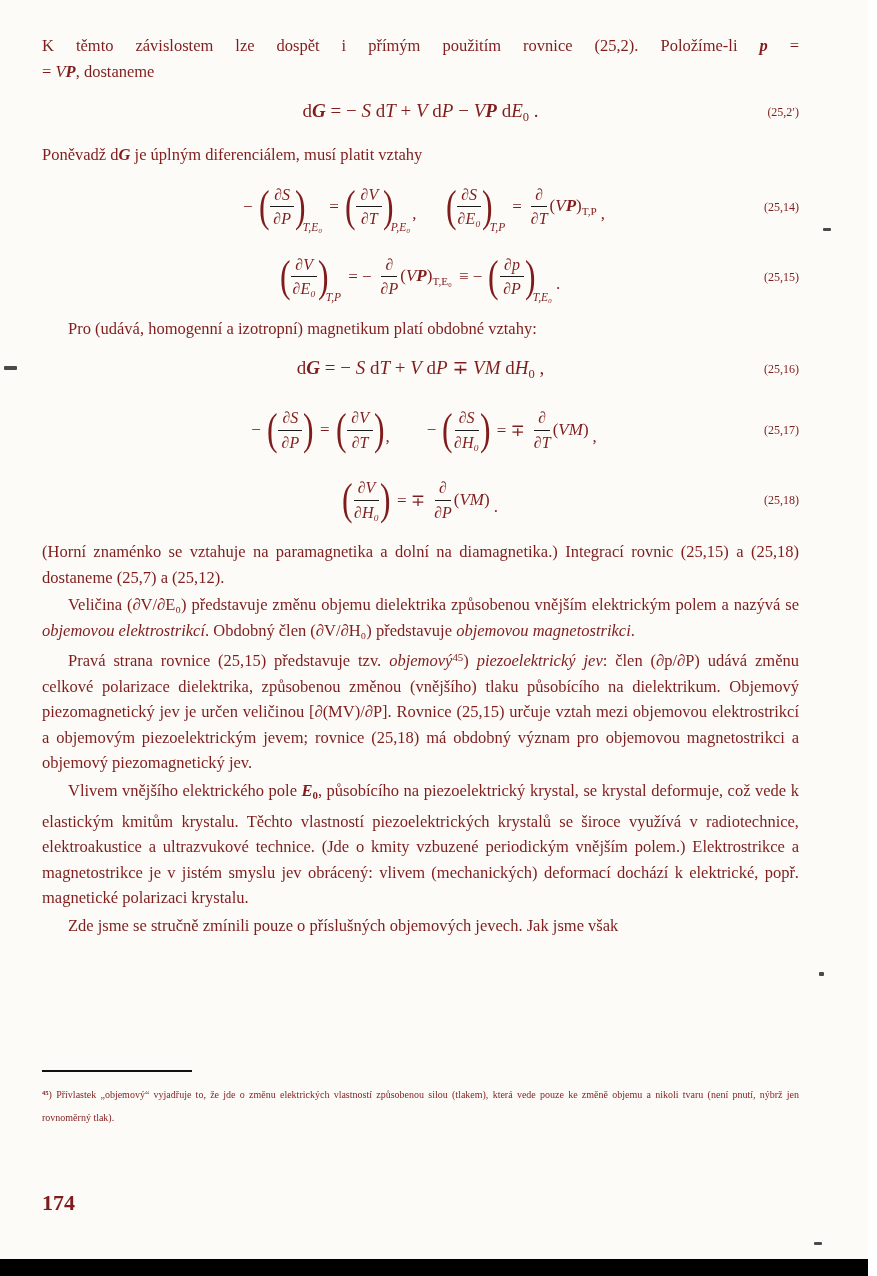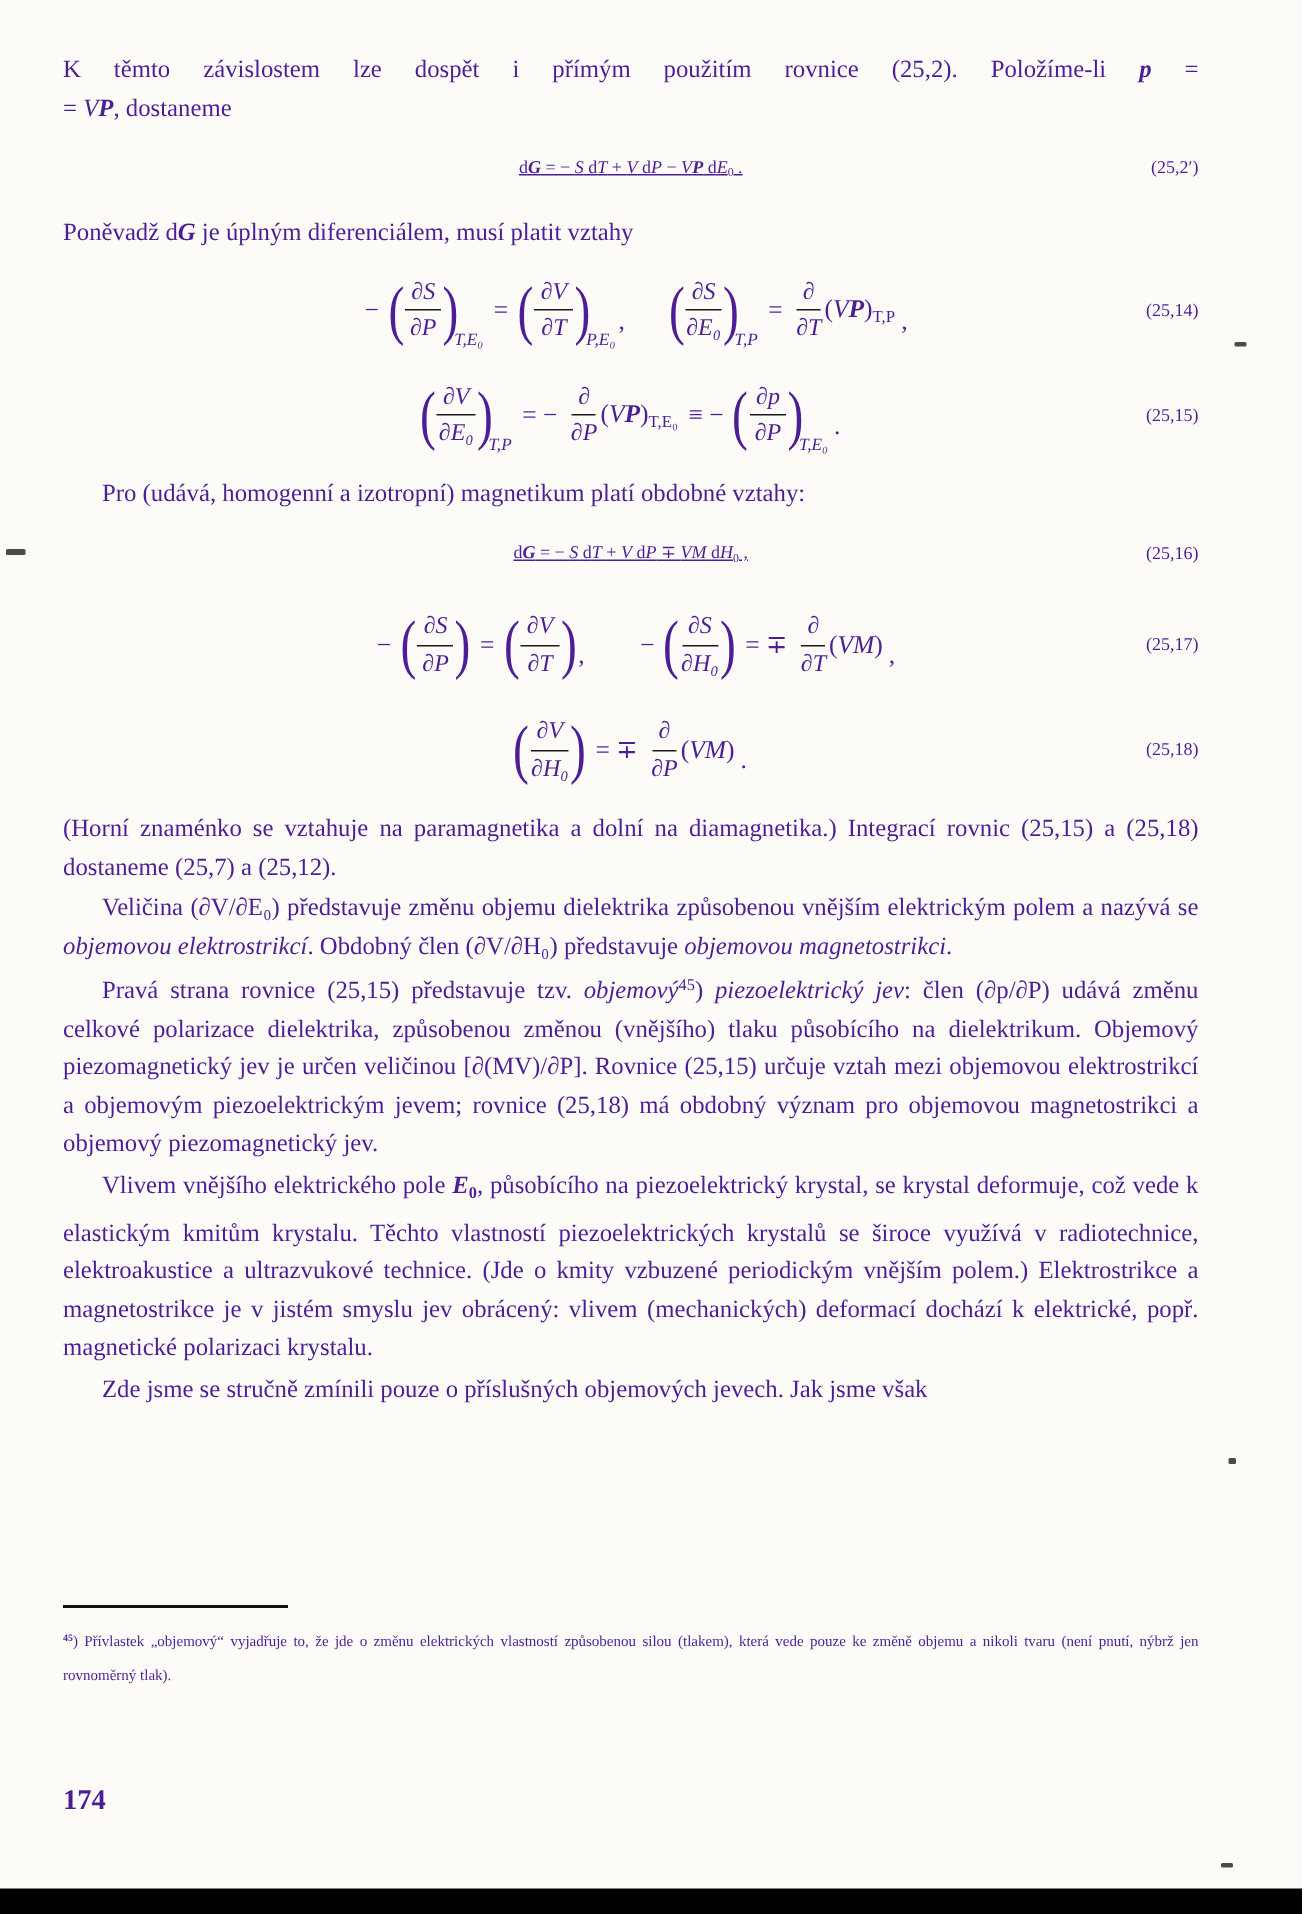--- a/index.html
+++ b/index.html
@@ -1,53 +1,53 @@
 <!DOCTYPE html>
 <html><head>
 <meta charset="utf-8">
 <style>
   html,body{margin:0;padding:0;}
   body{width:877px;height:1276px;overflow:hidden;background:#ffffff;}
-  .page{position:relative;width:868px;height:1276px;background:#fcfbf7;color:#4c1d95;
+  .page{position:relative;width:868px;height:1276px;background:#fcfbf7;color:#7f1d1d;
         font-family:"Liberation Serif","DejaVu Serif",serif;font-size:16.5px;}
   .content{position:absolute;top:33px;left:42px;width:757px;}
   .para{text-align:justify;line-height:25.5px;margin:0 0 2px 0;}
   .para.ind{text-indent:26px;}
   .jline{display:block;text-align:justify;text-align-last:justify;}
   .bline{display:block;}
   .it{font-style:italic;}
   .bi{font-style:italic;font-weight:bold;}
   .scr{font-style:italic;font-weight:600;}
   .sub{font-size:0.66em;vertical-align:-0.32em;}
   .subb{font-size:0.66em;vertical-align:-0.32em;font-weight:bold;}
   .sup{font-size:0.66em;vertical-align:0.5em;}
   .supb{font-size:0.66em;vertical-align:0.5em;font-weight:bold;}
 
   .eqrow{position:relative;display:flex;align-items:center;justify-content:center;}
   .eqrow.simple{margin:13px 0 15px 0;min-height:30px;}
   .eqrow.tall{margin:8px 0;min-height:62px;}
   .eqlabel{position:absolute;right:0;top:50%;transform:translateY(-50%);font-size:12px;}
-  .eqinline{font-size:12px;text-decoration:underline;}
+  .eqinline{font-size:19px;}
   .eqflex{display:flex;align-items:center;font-size:17px;}
   .tok{margin:0 7px;white-space:pre;}
   .tok.comma{margin:0 30px 0 2px;align-self:center;transform:translateY(7px);}
   .pt{align-self:center;transform:translateY(7px);margin:0 0 0 4px;white-space:pre;}
   .pgroup{display:inline-flex;align-items:center;}
   .bp{font-size:44px;font-weight:300;line-height:1;transform:scaleX(0.72);margin:0 -3px;}
   .frac{display:inline-flex;flex-direction:column;align-items:center;font-style:italic;
         font-size:16px;line-height:1.2;margin:0 2px;}
   .fn{display:block;border-bottom:1.4px solid #1a1a1a;padding:0 4px 2px 4px;}
   .fd{display:block;padding-top:2px;}
   .gsub{font-size:11.5px;font-style:italic;align-self:flex-end;transform:translateY(4px);margin-left:-2px;white-space:pre;}
   .seg{white-space:pre-wrap;}
 
   .footnote-block{position:absolute;left:42px;top:1070px;width:757px;}
   .fnrule{width:150px;border-top:2.5px solid #111;margin-bottom:9px;}
   .fntext{font-size:10px;line-height:23px;text-align:justify;margin:0;}
-  .page-number{position:absolute;left:42px;top:1190px;font-weight:bold;font-size:19px;}
+  .page-number{position:absolute;left:42px;top:1190px;font-weight:bold;font-size:22px;}
   .scan-bar{position:absolute;left:0;bottom:0;width:100%;height:17px;background:#000;}
   .scan-mark{position:absolute;background:#4a4a4a;border-radius:1px;}
   .m1{left:4px;top:366px;width:13px;height:4px;}
   .m2{right:37px;top:228px;width:8px;height:3px;}
   .m3{right:44px;top:972px;width:5px;height:4px;}
   .m4{right:46px;top:1242px;width:8px;height:3px;}
 </style>
 </head>
 <body>
 

